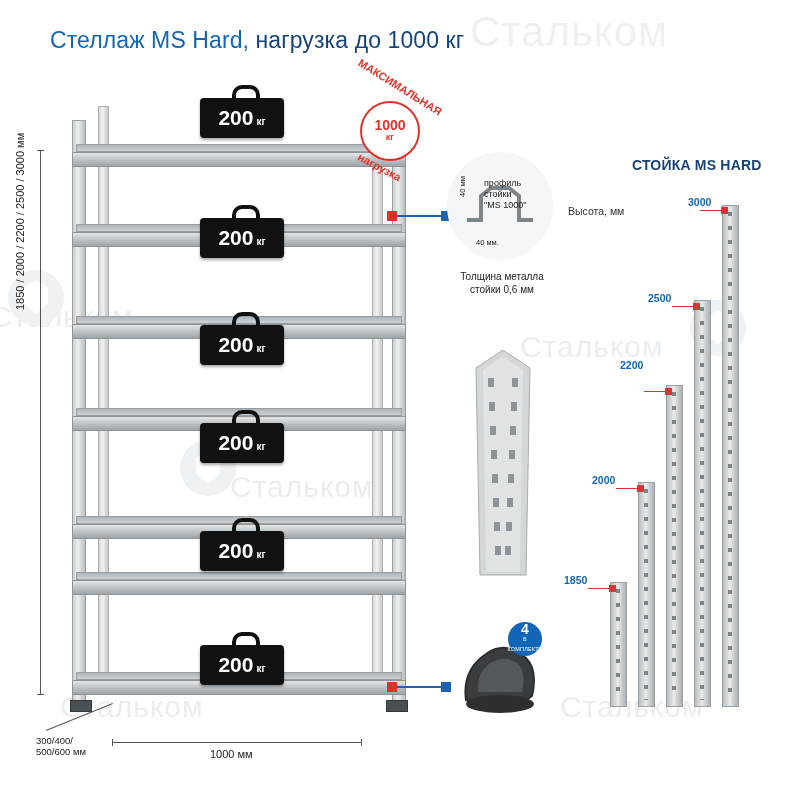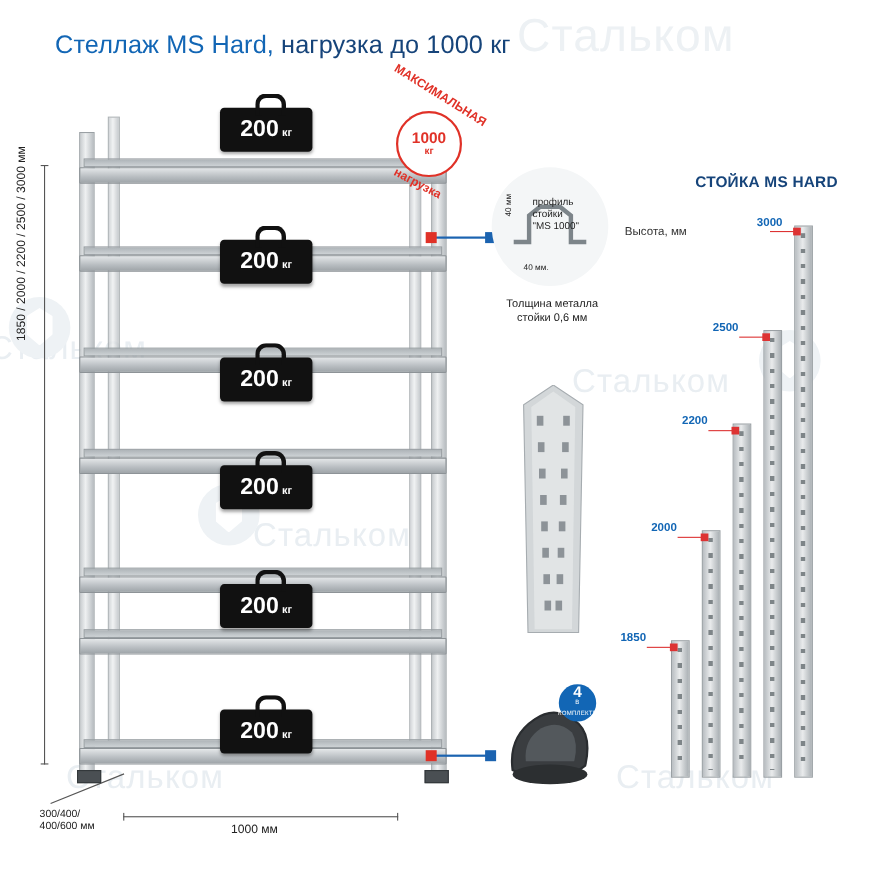--- a/index.html
+++ b/index.html
@@ -165,21 +165,21 @@
   <div class="stoyka-title">СТОЙКА MS HARD</div>
   <div class="vysota">Высота, мм</div>
 
   <div class="dimv"></div>
   <div class="dimv-label">1850 / 2000 / 2200 / 2500 / 3000 мм</div>
   <div class="dimh"></div>
   <div class="dimh-label">1000 мм</div>
   <div class="dimd"></div>
   <div class="dimd-label">
     <div>300/400/</div>
-    <div>400/600 мм</div>
+    <div>500/600 мм</div>
   </div>
 
   <div class="rack">
 
     <div class="post" style="left:0;top:0;width:12px;height:580px;"></div>
     <div class="post" style="left:320px;top:0;width:12px;height:580px;"></div>
     <div class="post" style="left:26px;top:-14px;width:9px;height:570px;opacity:.8;"></div>
     <div class="post" style="left:300px;top:-14px;width:9px;height:570px;opacity:.8;"></div>
 
     <div class="post" style="left:-2px;top:580px;width:20px;height:10px;background:#4a4f53;border-color:#33383b;"></div>
@@ -342,21 +342,21 @@
   <div class="rlabel" style="left:688px;top:196px;">3000</div>
 
   <div class="rtick" style="left:672px;top:306px;width:24px;">
       <span class="dot"></span>
     </div>
   <div class="rlabel" style="left:648px;top:292px;">2500</div>
 
   <div class="rtick" style="left:644px;top:391px;width:24px;">
       <span class="dot"></span>
     </div>
-  <div class="rlabel" style="left:620px;top:376px;">2200</div>
+  <div class="rlabel" style="left:620px;top:359px;">2200</div>
 
   <div class="rtick" style="left:616px;top:488px;width:24px;">
       <span class="dot"></span>
     </div>
   <div class="rlabel" style="left:592px;top:474px;">2000</div>
 
   <div class="rtick" style="left:588px;top:588px;width:24px;">
       <span class="dot"></span>
     </div>
   <div class="rlabel" style="left:564px;top:574px;">1850</div>

